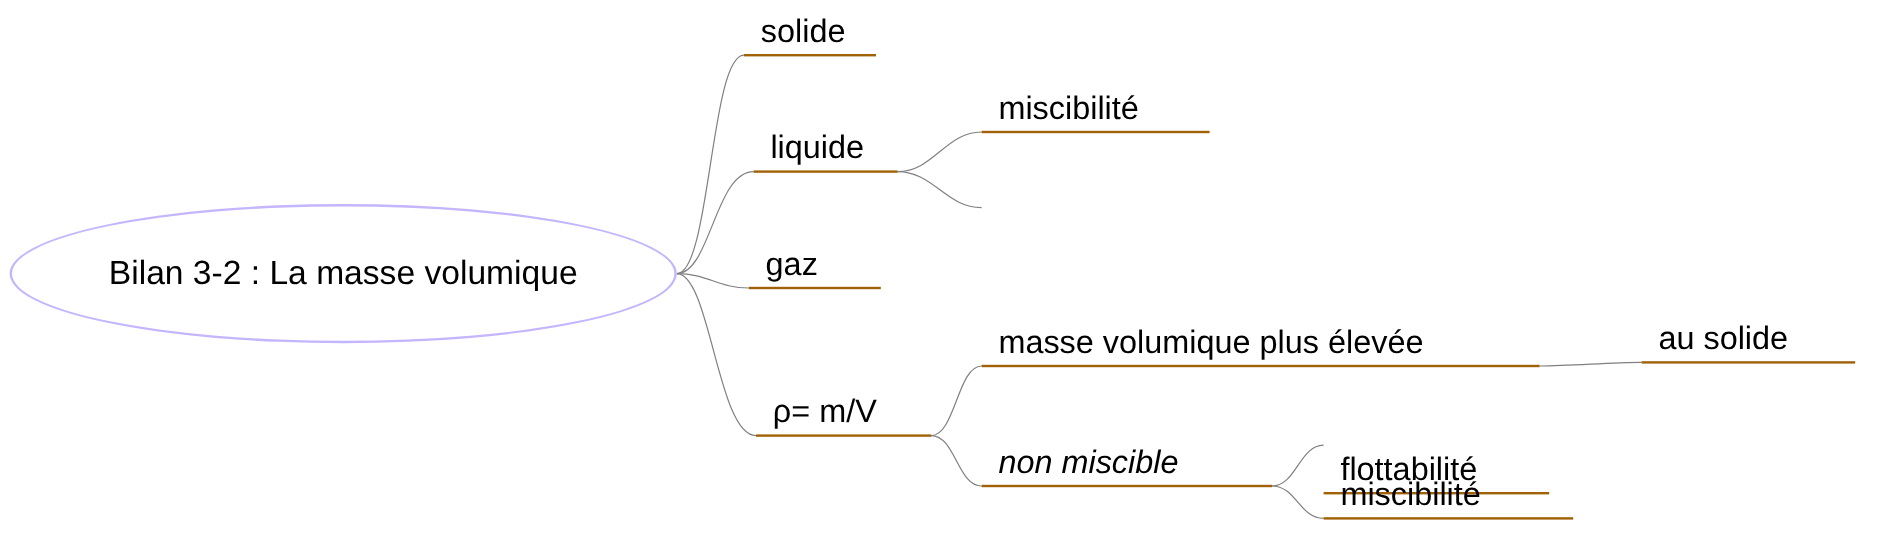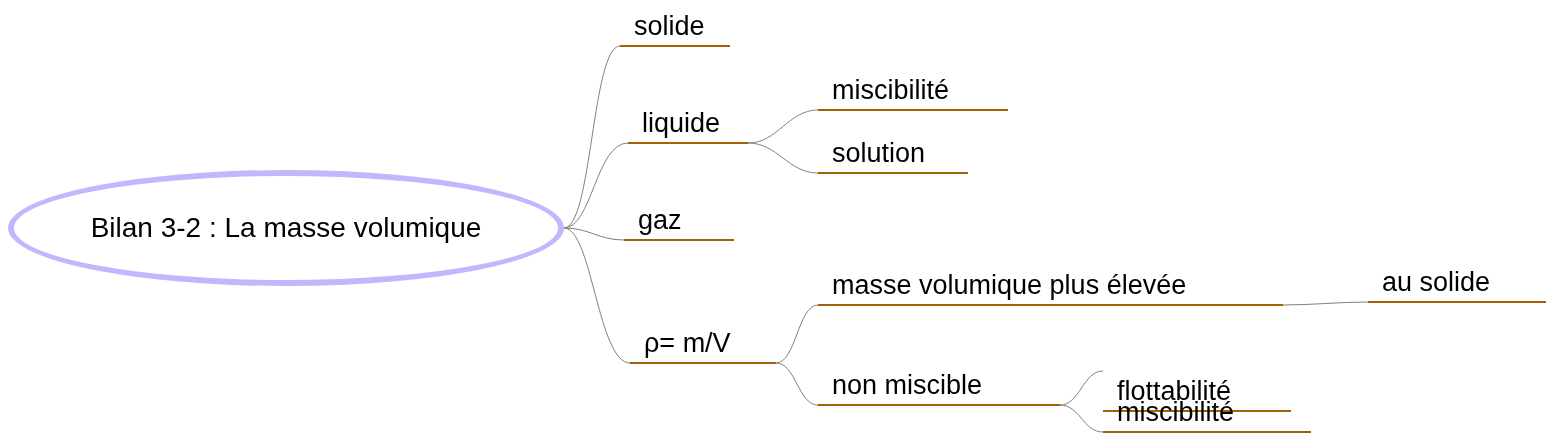--- a/index.html
+++ b/index.html
@@ -34,39 +34,39 @@
     white-space: nowrap;
     cursor: default;
   }
   .root-node {
     position: absolute;
     box-sizing: border-box;
     left: 8px;
     top: 170px;
     width: 556px;
     height: 116px;
-    border: 6px solid #c4b5fd;
+    border: 2px solid #c4b5fd;
     border-radius: 50%;
     display: flex;
     align-items: center;
     justify-content: center;
     font-size: 28px;
     white-space: nowrap;
     cursor: default;
   }
   
   .n-solide   { left: 620px;  top: 11px;  width: 110px; }
   .n-liquide  { left: 628px;  top: 108px; width: 120px; }
   .n-gaz      { left: 624px;  top: 205px; width: 110px; }
   .n-rho      { left: 630px;  top: 328px; width: 146px; }
   
   .n-misc     { left: 818px;  top: 75px;  width: 190px; }
   .n-solution { left: 818px;  top: 138px; width: 150px; }
   .n-masse    { left: 818px;  top: 270px; width: 465px; }
-  .n-nonmisc  { left: 818px;  top: 370px; width: 242px; }
+  .n-nonmisc  { left: 818px;  top: 370px; width: 242px; font-style: italic; }
   
   .n-audessus { left: 1368px; top: 267px; width: 178px; }
   .n-flott    { left: 1103px; top: 336px; width: 188px; margin-top: 40px; }
   .n-hetero   { left: 1103px; top: 397px; width: 208px; }
 </style>
 </head>
 <body>
 
 <div id="canvas">
 
@@ -87,21 +87,20 @@
   <div class="root-node">
     <span>Bilan 3-2 : La masse volumique</span>
   </div>
 
   <div class="node n-solide">solide</div>
 
   <div class="node n-liquide">liquide</div>
 
   <div class="node n-misc">miscibilité</div>
 
-  <div class="node n-solution">solution</div>
 
   <div class="node n-gaz">gaz</div>
 
   <div class="node n-rho">ρ= m/V</div>
 
   <div class="node n-masse">masse volumique plus élevée</div>
 
   <div class="node n-audessus">au solide</div>
 
   <div class="node n-nonmisc">non miscible</div>

